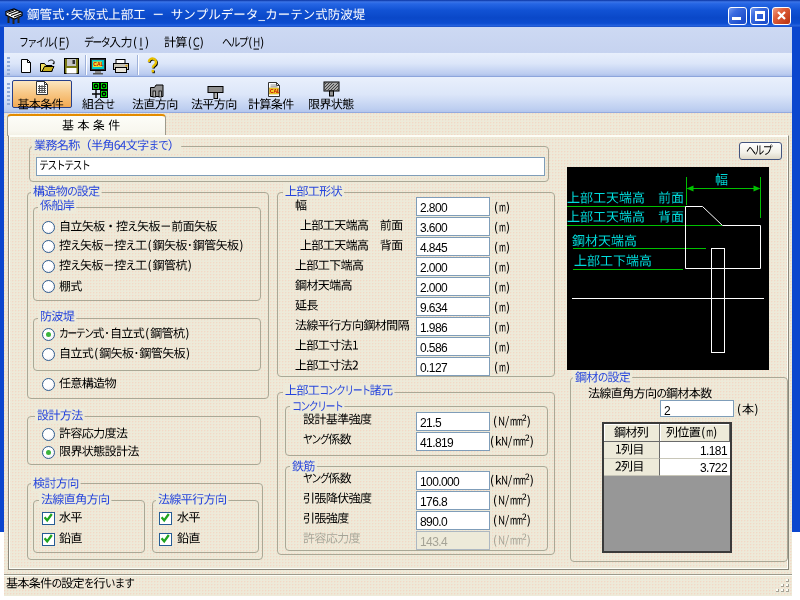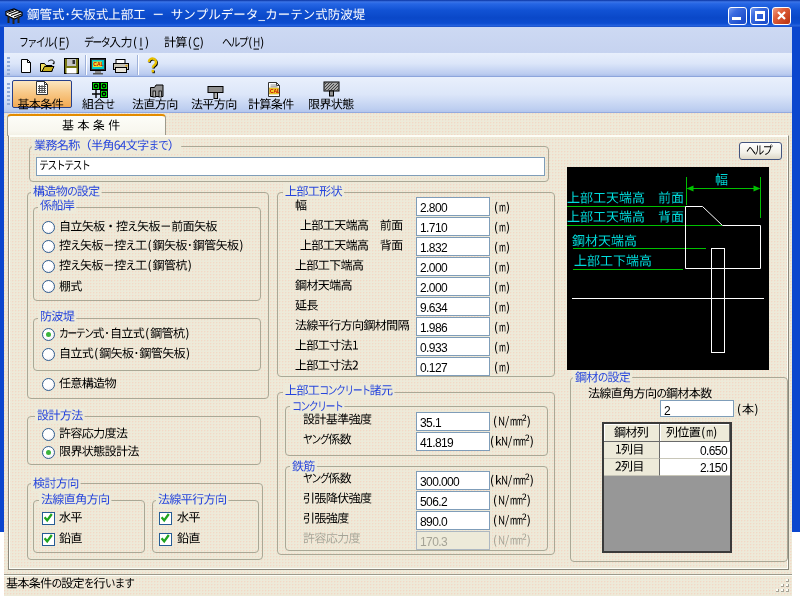--- a/index.html
+++ b/index.html
@@ -120,34 +120,34 @@
 <div style="position:absolute;left:27px;top:483px;width:236px;height:77px;border:1px solid #AAA896;border-radius:4px;box-sizing:border-box;"></div>
 <div style="position:absolute;left:33px;top:500px;width:112px;height:53px;border:1px solid #AAA896;border-radius:4px;box-sizing:border-box;"></div>
 <div style="position:absolute;left:152px;top:500px;width:107px;height:53px;border:1px solid #AAA896;border-radius:4px;box-sizing:border-box;"></div>
 <div style="position:absolute;left:277px;top:192px;width:278px;height:185px;border:1px solid #AAA896;border-radius:4px;box-sizing:border-box;"></div>
 <div style="position:absolute;left:277px;top:392px;width:278px;height:163px;border:1px solid #AAA896;border-radius:4px;box-sizing:border-box;"></div>
 <div style="position:absolute;left:285px;top:406px;width:263px;height:50px;border:1px solid #AAA896;border-radius:4px;box-sizing:border-box;"></div>
 <div style="position:absolute;left:285px;top:466px;width:263px;height:85px;border:1px solid #AAA896;border-radius:4px;box-sizing:border-box;"></div>
 <div style="position:absolute;left:570px;top:377px;width:218px;height:185px;border:1px solid #AAA896;border-radius:4px;box-sizing:border-box;"></div>
 <div style="position:absolute;left:36px;top:157px;width:509px;height:19px;background:#fff;border:1px solid #7F9DB9;box-sizing:border-box;font-family:&quot;Liberation Sans&quot;,sans-serif;font-size:12px;letter-spacing:-0.6px;padding:3px 0 0 3px;color:#000;"></div>
 <div style="position:absolute;left:416px;top:197px;width:74px;height:19px;background:#fff;border:1px solid #7F9DB9;box-sizing:border-box;font-family:&quot;Liberation Sans&quot;,sans-serif;font-size:12px;letter-spacing:-0.6px;padding:3px 0 0 3px;color:#000;">2.800</div>
-<div style="position:absolute;left:416px;top:217px;width:74px;height:19px;background:#fff;border:1px solid #7F9DB9;box-sizing:border-box;font-family:&quot;Liberation Sans&quot;,sans-serif;font-size:12px;letter-spacing:-0.6px;padding:3px 0 0 3px;color:#000;">1.710</div>
-<div style="position:absolute;left:416px;top:237px;width:74px;height:19px;background:#fff;border:1px solid #7F9DB9;box-sizing:border-box;font-family:&quot;Liberation Sans&quot;,sans-serif;font-size:12px;letter-spacing:-0.6px;padding:3px 0 0 3px;color:#000;">1.832</div>
+<div style="position:absolute;left:416px;top:217px;width:74px;height:19px;background:#fff;border:1px solid #7F9DB9;box-sizing:border-box;font-family:&quot;Liberation Sans&quot;,sans-serif;font-size:12px;letter-spacing:-0.6px;padding:3px 0 0 3px;color:#000;">3.600</div>
+<div style="position:absolute;left:416px;top:237px;width:74px;height:19px;background:#fff;border:1px solid #7F9DB9;box-sizing:border-box;font-family:&quot;Liberation Sans&quot;,sans-serif;font-size:12px;letter-spacing:-0.6px;padding:3px 0 0 3px;color:#000;">4.845</div>
 <div style="position:absolute;left:416px;top:257px;width:74px;height:19px;background:#fff;border:1px solid #7F9DB9;box-sizing:border-box;font-family:&quot;Liberation Sans&quot;,sans-serif;font-size:12px;letter-spacing:-0.6px;padding:3px 0 0 3px;color:#000;">2.000</div>
 <div style="position:absolute;left:416px;top:277px;width:74px;height:19px;background:#fff;border:1px solid #7F9DB9;box-sizing:border-box;font-family:&quot;Liberation Sans&quot;,sans-serif;font-size:12px;letter-spacing:-0.6px;padding:3px 0 0 3px;color:#000;">2.000</div>
 <div style="position:absolute;left:416px;top:297px;width:74px;height:19px;background:#fff;border:1px solid #7F9DB9;box-sizing:border-box;font-family:&quot;Liberation Sans&quot;,sans-serif;font-size:12px;letter-spacing:-0.6px;padding:3px 0 0 3px;color:#000;">9.634</div>
 <div style="position:absolute;left:416px;top:317px;width:74px;height:19px;background:#fff;border:1px solid #7F9DB9;box-sizing:border-box;font-family:&quot;Liberation Sans&quot;,sans-serif;font-size:12px;letter-spacing:-0.6px;padding:3px 0 0 3px;color:#000;">1.986</div>
-<div style="position:absolute;left:416px;top:337px;width:74px;height:19px;background:#fff;border:1px solid #7F9DB9;box-sizing:border-box;font-family:&quot;Liberation Sans&quot;,sans-serif;font-size:12px;letter-spacing:-0.6px;padding:3px 0 0 3px;color:#000;">0.933</div>
+<div style="position:absolute;left:416px;top:337px;width:74px;height:19px;background:#fff;border:1px solid #7F9DB9;box-sizing:border-box;font-family:&quot;Liberation Sans&quot;,sans-serif;font-size:12px;letter-spacing:-0.6px;padding:3px 0 0 3px;color:#000;">0.586</div>
 <div style="position:absolute;left:416px;top:357px;width:74px;height:19px;background:#fff;border:1px solid #7F9DB9;box-sizing:border-box;font-family:&quot;Liberation Sans&quot;,sans-serif;font-size:12px;letter-spacing:-0.6px;padding:3px 0 0 3px;color:#000;">0.127</div>
-<div style="position:absolute;left:416px;top:412px;width:74px;height:19px;background:#fff;border:1px solid #7F9DB9;box-sizing:border-box;font-family:&quot;Liberation Sans&quot;,sans-serif;font-size:12px;letter-spacing:-0.6px;padding:3px 0 0 3px;color:#000;">35.1</div>
+<div style="position:absolute;left:416px;top:412px;width:74px;height:19px;background:#fff;border:1px solid #7F9DB9;box-sizing:border-box;font-family:&quot;Liberation Sans&quot;,sans-serif;font-size:12px;letter-spacing:-0.6px;padding:3px 0 0 3px;color:#000;">21.5</div>
 <div style="position:absolute;left:416px;top:432px;width:74px;height:19px;background:#fff;border:1px solid #7F9DB9;box-sizing:border-box;font-family:&quot;Liberation Sans&quot;,sans-serif;font-size:12px;letter-spacing:-0.6px;padding:3px 0 0 3px;color:#000;">41.819</div>
-<div style="position:absolute;left:416px;top:471px;width:74px;height:19px;background:#fff;border:1px solid #7F9DB9;box-sizing:border-box;font-family:&quot;Liberation Sans&quot;,sans-serif;font-size:12px;letter-spacing:-0.6px;padding:3px 0 0 3px;color:#000;">300.000</div>
-<div style="position:absolute;left:416px;top:491px;width:74px;height:19px;background:#fff;border:1px solid #7F9DB9;box-sizing:border-box;font-family:&quot;Liberation Sans&quot;,sans-serif;font-size:12px;letter-spacing:-0.6px;padding:3px 0 0 3px;color:#000;">506.2</div>
+<div style="position:absolute;left:416px;top:471px;width:74px;height:19px;background:#fff;border:1px solid #7F9DB9;box-sizing:border-box;font-family:&quot;Liberation Sans&quot;,sans-serif;font-size:12px;letter-spacing:-0.6px;padding:3px 0 0 3px;color:#000;">100.000</div>
+<div style="position:absolute;left:416px;top:491px;width:74px;height:19px;background:#fff;border:1px solid #7F9DB9;box-sizing:border-box;font-family:&quot;Liberation Sans&quot;,sans-serif;font-size:12px;letter-spacing:-0.6px;padding:3px 0 0 3px;color:#000;">176.8</div>
 <div style="position:absolute;left:416px;top:511px;width:74px;height:19px;background:#fff;border:1px solid #7F9DB9;box-sizing:border-box;font-family:&quot;Liberation Sans&quot;,sans-serif;font-size:12px;letter-spacing:-0.6px;padding:3px 0 0 3px;color:#000;">890.0</div>
-<div style="position:absolute;left:416px;top:531px;width:74px;height:19px;background:#EDEAD9;border:1px solid #ADB8C2;box-sizing:border-box;font-family:&quot;Liberation Sans&quot;,sans-serif;font-size:12px;letter-spacing:-0.6px;padding:3px 0 0 3px;color:#A5A396;">170.3</div>
+<div style="position:absolute;left:416px;top:531px;width:74px;height:19px;background:#EDEAD9;border:1px solid #ADB8C2;box-sizing:border-box;font-family:&quot;Liberation Sans&quot;,sans-serif;font-size:12px;letter-spacing:-0.6px;padding:3px 0 0 3px;color:#A5A396;">143.4</div>
 <div style="position:absolute;left:660px;top:400px;width:74px;height:17px;background:#fff;border:1px solid #7F9DB9;box-sizing:border-box;font-family:&quot;Liberation Sans&quot;,sans-serif;font-size:12px;letter-spacing:-0.6px;padding:3px 0 0 3px;color:#000;">2</div>
 <div style="position:absolute;left:41.5px;top:221px;width:13px;height:13px;background:radial-gradient(circle at 38% 35%,#fff 45%,#E4E4EE 100%);border:1.5px solid #2E5C90;border-radius:50%;box-sizing:border-box;"></div>
 <div style="position:absolute;left:41.5px;top:240px;width:13px;height:13px;background:radial-gradient(circle at 38% 35%,#fff 45%,#E4E4EE 100%);border:1.5px solid #2E5C90;border-radius:50%;box-sizing:border-box;"></div>
 <div style="position:absolute;left:41.5px;top:259.5px;width:13px;height:13px;background:radial-gradient(circle at 38% 35%,#fff 45%,#E4E4EE 100%);border:1.5px solid #2E5C90;border-radius:50%;box-sizing:border-box;"></div>
 <div style="position:absolute;left:41.5px;top:280px;width:13px;height:13px;background:radial-gradient(circle at 38% 35%,#fff 45%,#E4E4EE 100%);border:1.5px solid #2E5C90;border-radius:50%;box-sizing:border-box;"></div>
 <div style="position:absolute;left:41.5px;top:327.5px;width:13px;height:13px;background:radial-gradient(circle at 38% 35%,#fff 45%,#E4E4EE 100%);border:1.5px solid #2E5C90;border-radius:50%;box-sizing:border-box;"></div>
 <div style="position:absolute;left:45.5px;top:331.5px;width:5px;height:5px;background:#3CB43C;border-radius:50%;"></div>
 <div style="position:absolute;left:41.5px;top:347.5px;width:13px;height:13px;background:radial-gradient(circle at 38% 35%,#fff 45%,#E4E4EE 100%);border:1.5px solid #2E5C90;border-radius:50%;box-sizing:border-box;"></div>
 <div style="position:absolute;left:41.5px;top:377.5px;width:13px;height:13px;background:radial-gradient(circle at 38% 35%,#fff 45%,#E4E4EE 100%);border:1.5px solid #2E5C90;border-radius:50%;box-sizing:border-box;"></div>
 <div style="position:absolute;left:41.5px;top:427.5px;width:13px;height:13px;background:radial-gradient(circle at 38% 35%,#fff 45%,#E4E4EE 100%);border:1.5px solid #2E5C90;border-radius:50%;box-sizing:border-box;"></div>
@@ -157,22 +157,22 @@
 <div style="position:absolute;left:42px;top:533px;width:13px;height:13px;background:#fff;border:1.5px solid #265C94;box-sizing:border-box;"></div>
 <div style="position:absolute;left:159px;top:512px;width:13px;height:13px;background:#fff;border:1.5px solid #265C94;box-sizing:border-box;"></div>
 <div style="position:absolute;left:159px;top:533px;width:13px;height:13px;background:#fff;border:1.5px solid #265C94;box-sizing:border-box;"></div>
 <div style="position:absolute;left:739px;top:142px;width:43px;height:18px;background:linear-gradient(180deg,#FEFEFE 0%,#F2F1E8 60%,#DDD8C8 100%);border:1px solid #43557F;border-radius:3px;box-sizing:border-box;"></div>
 <div style="position:absolute;left:567px;top:167px;width:202px;height:203px;background:#000;"></div>
 <div style="position:absolute;left:602px;top:422px;width:130px;height:131px;background:#979797;border:2px solid #3A3A3A;box-sizing:border-box;"></div>
 <div style="position:absolute;left:604px;top:424px;width:56px;height:18px;background:#EDEAD9;border-right:1px solid #6A6A6A;border-bottom:1px solid #6A6A6A;box-shadow:inset 1px 1px 0 #fff;box-sizing:border-box;"></div>
 <div style="position:absolute;left:660px;top:424px;width:70px;height:18px;background:#EDEAD9;border-right:1px solid #6A6A6A;border-bottom:1px solid #6A6A6A;box-shadow:inset 1px 1px 0 #fff;box-sizing:border-box;"></div>
 <div style="position:absolute;left:604px;top:442px;width:56px;height:17px;background:#EDEAD9;border-right:1px solid #6A6A6A;border-bottom:1px solid #C8C6B8;box-sizing:border-box;"></div>
 <div style="position:absolute;left:604px;top:459px;width:56px;height:17px;background:#EDEAD9;border-right:1px solid #6A6A6A;border-bottom:1px solid #C8C6B8;box-sizing:border-box;"></div>
-<div style="position:absolute;left:660px;top:442px;width:70px;height:17px;background:#fff;box-sizing:border-box;font-family:&quot;Liberation Sans&quot;,sans-serif;font-size:12px;letter-spacing:-0.6px;text-align:right;padding:2px 3px 0 0;color:#000;border-bottom:1px solid #C8C6B8;">0.650</div>
-<div style="position:absolute;left:660px;top:459px;width:70px;height:17px;background:#fff;box-sizing:border-box;font-family:&quot;Liberation Sans&quot;,sans-serif;font-size:12px;letter-spacing:-0.6px;text-align:right;padding:2px 3px 0 0;color:#000;border-bottom:1px solid #C8C6B8;">2.150</div>
+<div style="position:absolute;left:660px;top:442px;width:70px;height:17px;background:#fff;box-sizing:border-box;font-family:&quot;Liberation Sans&quot;,sans-serif;font-size:12px;letter-spacing:-0.6px;text-align:right;padding:2px 3px 0 0;color:#000;border-bottom:1px solid #C8C6B8;">1.181</div>
+<div style="position:absolute;left:660px;top:459px;width:70px;height:17px;background:#fff;box-sizing:border-box;font-family:&quot;Liberation Sans&quot;,sans-serif;font-size:12px;letter-spacing:-0.6px;text-align:right;padding:2px 3px 0 0;color:#000;border-bottom:1px solid #C8C6B8;">3.722</div>
 <div style="position:absolute;left:4px;top:574px;width:788px;height:20px;background-color:#EDEAD9;background-image:radial-gradient(circle at 0.5px 0.5px,#F2D8C6 26%,rgba(0,0,0,0) 30%);background-size:3px 3px;border-top:1px solid #9C9A8C;box-shadow:inset 0 1px 0 #FDFDF6;"></div>
 </div>
 <svg id="ov" width="800" height="600" viewBox="0 0 800 600">
     <defs>
       <path id="g0" d="M36 -34C36 -32 35 -28 34 -26L36 -26C37 -28 38 -31 39 -33ZM26 -33C27 -31 28 -28 29 -26L31 -27C31 -28 30 -32 28 -34ZM3 -14C4 -11 5 -7 5 -5L8 -5C8 -8 7 -12 6 -14ZM16 -15C16 -12 15 -9 14 -6L17 -6C17 -8 18 -11 19 -14ZM25 -25V-22H31V-8H29V-19H26V-2H29V-5H37V-3H39V-19H37V-8H34V-22H40V-25ZM10 -40C8 -36 5 -32 1 -28C2 -27 3 -26 3 -26L5 -27V-25H10V-20H2V-17H10V-2L2 -1L3 2C8 1 14 0 20 -1L20 -4L13 -3V-17H19V-20H13V-25H18V-28H6C8 -31 10 -34 12 -37C14 -35 17 -31 18 -29L21 -32V4H24V-35H42V0C42 0 41 1 41 1C40 1 37 1 35 1C35 1 36 3 36 4C39 4 42 4 43 3C44 3 45 2 45 0V-38H21V-32C19 -34 16 -38 13 -40Z"></path>
       <path id="g1" d="M11 -21V4H14V2H37V4H41V-8H14V-11H37V-21ZM37 -1H14V-5H37ZM28 -41C27 -38 25 -36 23 -34V-37H11C11 -38 12 -39 12 -40L9 -41C7 -37 5 -33 2 -31C3 -30 4 -29 5 -29C6 -30 8 -32 9 -34H11C12 -32 13 -30 13 -29L17 -30C16 -31 15 -32 15 -34H23C22 -33 21 -32 20 -31L22 -30V-27H4V-18H7V-24H41V-18H44V-27H26V-31H25C26 -32 27 -33 28 -34H31C33 -32 34 -30 35 -29L38 -30C37 -31 36 -32 35 -34H46V-37H30C30 -38 31 -39 31 -40ZM14 -18H34V-14H14Z"></path>
       <path id="g2" d="M34 -38C37 -36 40 -34 41 -32L43 -34C42 -36 39 -38 36 -40ZM27 -40C27 -37 27 -34 27 -31H3V-28H28C29 -10 33 4 41 4C44 4 46 1 46 -7C45 -7 44 -8 43 -9C43 -2 42 0 41 0C36 0 33 -12 31 -28H45V-31H31C31 -34 31 -37 31 -40ZM3 -1 4 2C10 1 19 -1 27 -3L27 -6L17 -4V-17H26V-21H4V-17H13V-3Z"></path>
       <path id="g3" d="M12 -22C10 -22 8 -20 8 -18C8 -16 10 -14 12 -14C14 -14 16 -16 16 -18C16 -20 14 -22 12 -22Z"></path>
       <path id="g4" d="M12 -41C10 -34 7 -28 3 -24C4 -24 6 -23 6 -22C8 -24 10 -27 12 -31H22V-23C22 -22 22 -21 22 -20H3V-16H21C20 -10 15 -3 2 1C3 2 4 3 4 4C17 0 22 -7 24 -13C28 -4 34 1 44 4C44 3 45 1 46 0C36 -2 30 -7 27 -16H45V-20H25L25 -23V-31H42V-34H14C15 -36 15 -38 16 -40Z"></path>
       <path id="g5" d="M22 -37V-24C22 -16 21 -6 16 2C17 2 18 3 19 4C24 -3 25 -14 25 -22H26C27 -16 29 -10 33 -6C30 -3 26 -1 23 1C24 2 25 3 25 4C29 2 32 0 35 -3C37 0 41 2 44 4C45 3 46 2 47 1C43 -1 40 -3 37 -6C41 -11 43 -17 45 -24L43 -25L42 -25H25V-34H45V-37ZM29 -22H41C40 -17 37 -12 35 -9C32 -12 30 -17 29 -22ZM10 -40V-30H2V-27H9C8 -20 5 -12 1 -8C2 -8 3 -6 3 -5C6 -8 8 -14 10 -19V4H13V-18C15 -16 17 -13 18 -11L20 -14C19 -15 14 -21 13 -22V-27H19V-30H13V-40Z"></path>

